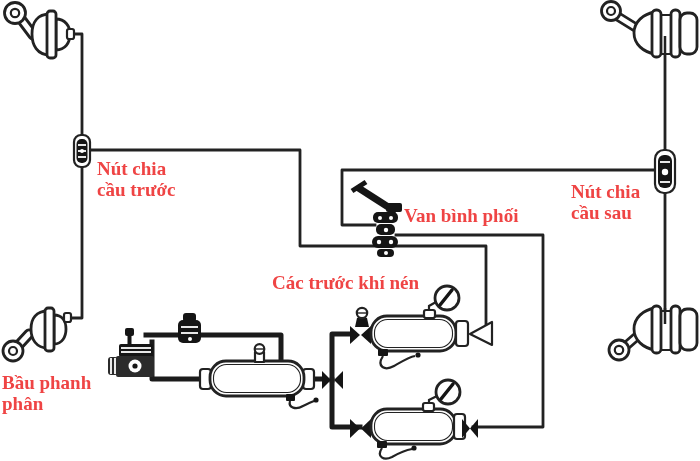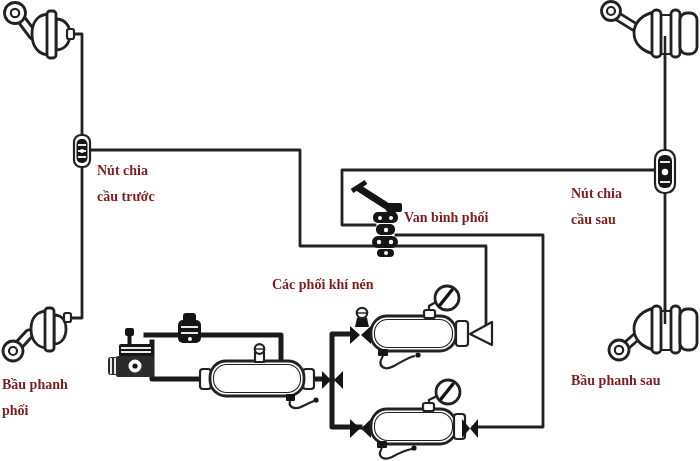--- a/index.html
+++ b/index.html
@@ -1,19 +1,19 @@
 <!DOCTYPE html>
 <html><head>
 <meta charset="utf-8">
 <style>
   html,body{margin:0;padding:0;background:#fff;}
   .stage{position:relative;width:700px;height:461px;background:#fff;overflow:hidden;
          font-family:"Liberation Serif", serif;}
   .stage svg{position:absolute;left:0;top:0;}
-  .lbl{position:absolute;font-weight:bold;font-size:14px;line-height:26px;color:#7f1d1d;
+  .lbl{position:absolute;font-weight:bold;font-size:19px;line-height:21px;color:#ef4444;
        white-space:pre-line;font-family:"Liberation Serif", serif;}
   .pipe{fill:none;stroke:#222;stroke-width:2.8px;stroke-linejoin:round;stroke-linecap:square;}
   .pipe-thick{fill:none;stroke:#1b1b1b;stroke-width:5px;stroke-linejoin:round;stroke-linecap:square;}
   .shell{fill:#fff;stroke:#222;stroke-width:2.8px;stroke-linejoin:round;}
   .shell-thin{fill:#fff;stroke:#222;stroke-width:2.2px;stroke-linejoin:round;}
   .inner{fill:none;stroke:#222;stroke-width:1.1px;}
   .dark{fill:#151515;stroke:none;}
   .wstripe{stroke:#fff;stroke-width:1.8px;stroke-linecap:butt;}
 </style>
 </head>
@@ -196,17 +196,16 @@
     <rect class="shell" x="680" y="309" width="17" height="41" rx="7"></rect>
     <line x1="665" y1="308" x2="665" y2="324" stroke="#222" stroke-width="2.5"></line>
   </g>
 </svg>
 
   <div class="lbl" style="left:97px;top:158px">Nút chia
 cầu trước</div>
   <div class="lbl" style="left:404px;top:205px">Van bình phối</div>
   <div class="lbl" style="left:571px;top:181px">Nút chia
 cầu sau</div>
-  <div class="lbl" style="left:272px;top:272px">Các phối khí nén</div>
+  <div class="lbl" style="left:272px;top:272px">Các trước khí nén</div>
   <div class="lbl" style="left:2px;top:372px">Bầu phanh
-phối</div>
-  <div class="lbl" style="left:571px;top:368px">Bầu phanh sau</div>
+phân</div>
 </div>
 
 </body></html>

